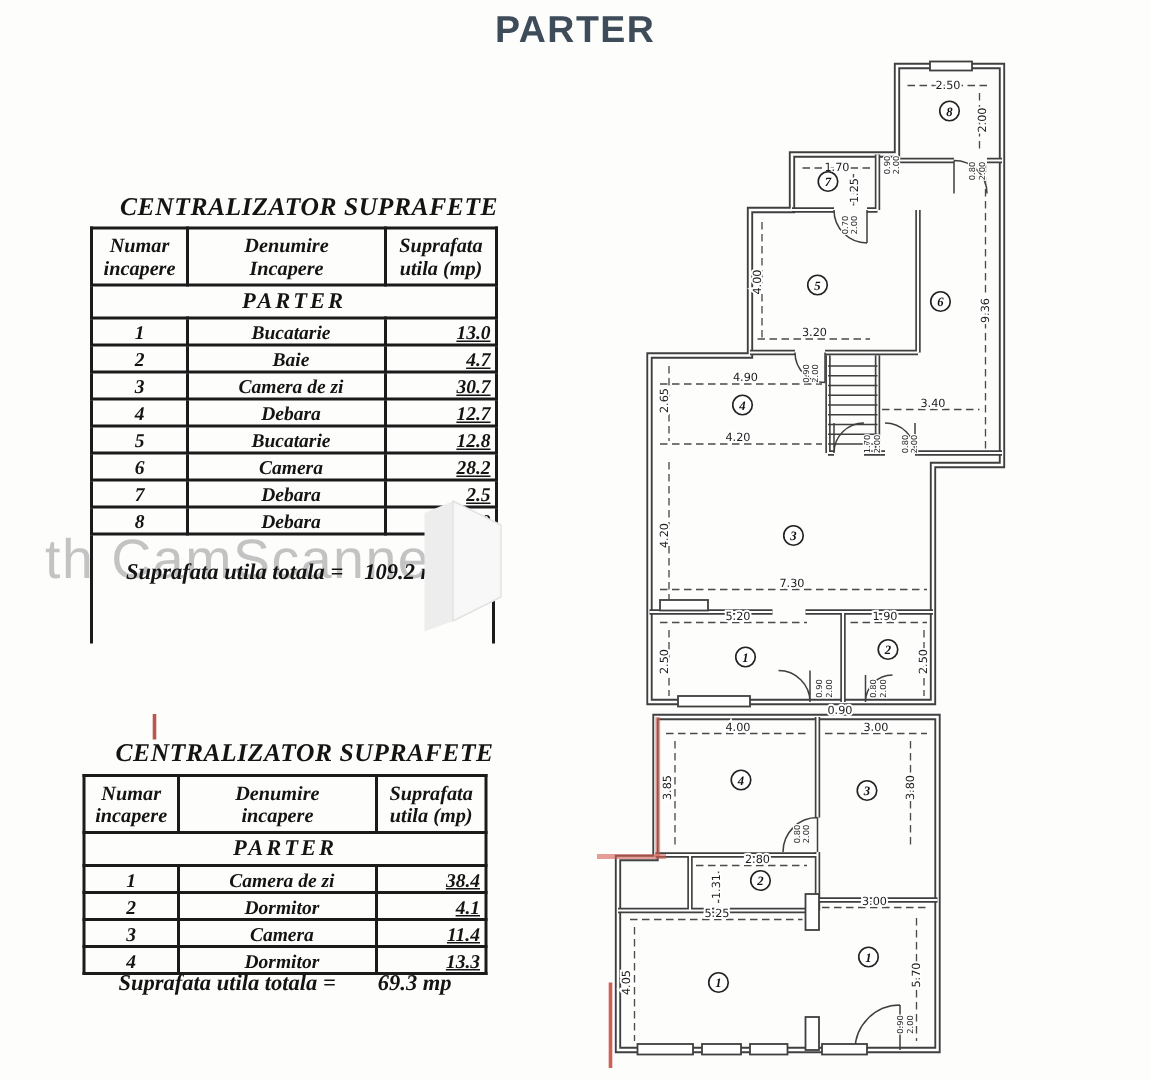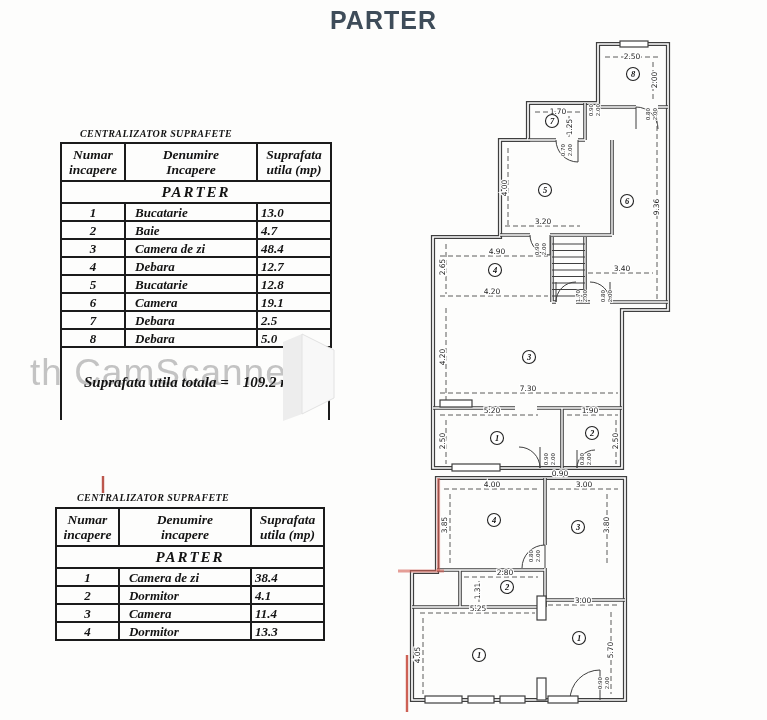--- a/index.html
+++ b/index.html
@@ -8,33 +8,33 @@
   .page{position:absolute;inset:0;}
   .page-title{position:absolute;left:0;top:6px;width:767px;text-align:center;
       font-family:"Liberation Sans",sans-serif;font-weight:bold;font-size:25px;
       letter-spacing:1px;color:#3e4c59;}
   .watermark-text{position:absolute;left:30px;top:352px;
       font-family:"Liberation Sans",sans-serif;font-size:37px;color:#c3c3c3;
       letter-spacing:1px;}
   .tblock{position:absolute;}
   .t1{left:60px;top:128px;width:280px;}
   .t2{left:55px;top:492px;width:280px;}
-  .ttitle{font-weight:bold;font-style:italic;font-size:10px;color:#141414;
+  .ttitle{font-weight:bold;font-style:italic;font-size:17px;color:#141414;
       letter-spacing:.4px;white-space:nowrap;}
   .t1 .ttitle{margin-left:20px;margin-bottom:3px;}
   .t2 .ttitle{margin-left:22px;margin-bottom:4px;}
   table.ctable{border-collapse:collapse;table-layout:fixed;width:270px;
       font-weight:bold;font-style:italic;color:#141414;}
   .ctable th,.ctable td{border:2px solid #1b1b1b;padding:0 3px;overflow:hidden;white-space:nowrap;}
   .ctable th{font-size:13.5px;line-height:15px;height:36px;text-align:center;font-style:italic;}
   .ctable .section-cell{height:20px;font-size:15px;letter-spacing:2px;text-align:center;}
   .ctable td{height:16px;font-size:13px;line-height:13px;}
   .ctable td.c0{text-align:center;}
-  .ctable td.c1{text-align:left;padding-left:9px;}
-  .ctable td.c2{text-align:left;}
+  .ctable td.c1{text-align:center;padding-left:9px;}
+  .ctable td.c2{text-align:right;text-decoration:underline;}
   .ext{width:270px;height:72px;box-sizing:border-box;
       border-left:2px solid #1b1b1b;border-right:2px solid #1b1b1b;}
   .total{position:absolute;white-space:nowrap;font-weight:bold;font-style:italic;
       font-size:15px;color:#141414;}
   .t1 .total{left:24px;top:246px;}
   .t2 .total{left:24px;top:156px;}
   .total .tv{margin-left:14px;}
   .t2 .total .tv{margin-left:28px;}
   svg#plan{position:absolute;left:0;top:0;}
   .wall{fill:none;stroke:#3f3f3f;stroke-width:4.2;}
@@ -89,36 +89,36 @@
             <td class="c2">13.0</td>
           </tr>
           <tr>
             <td class="c0">2</td>
             <td class="c1">Baie</td>
             <td class="c2">4.7</td>
           </tr>
           <tr>
             <td class="c0">3</td>
             <td class="c1">Camera de zi</td>
-            <td class="c2">48.4</td>
+            <td class="c2">30.7</td>
           </tr>
           <tr>
             <td class="c0">4</td>
             <td class="c1">Debara</td>
             <td class="c2">12.7</td>
           </tr>
           <tr>
             <td class="c0">5</td>
             <td class="c1">Bucatarie</td>
             <td class="c2">12.8</td>
           </tr>
           <tr>
             <td class="c0">6</td>
             <td class="c1">Camera</td>
-            <td class="c2">19.1</td>
+            <td class="c2">28.2</td>
           </tr>
           <tr>
             <td class="c0">7</td>
             <td class="c1">Debara</td>
             <td class="c2">2.5</td>
           </tr>
           <tr>
             <td class="c0">8</td>
             <td class="c1">Debara</td>
             <td class="c2">5.0</td>
@@ -165,20 +165,23 @@
             <td class="c1">Camera</td>
             <td class="c2">11.4</td>
           </tr>
           <tr>
             <td class="c0">4</td>
             <td class="c1">Dormitor</td>
             <td class="c2">13.3</td>
           </tr>
         </tbody>
     </table>
+    <div class="total">
+      <span>Suprafata utila totala =</span><span class="tv">69.3 mp</span>
+    </div>
   </div>
 
   <svg id="plan" width="767" height="720" viewBox="0 0 767 720">
 
     <g>
       <polygon class="wm-face1" points="283,342 302,334 302,414 283,421"></polygon>
       <polygon class="wm-face2" points="302,334 334,350 334,398 302,414"></polygon>
     </g>
 
     <g>

